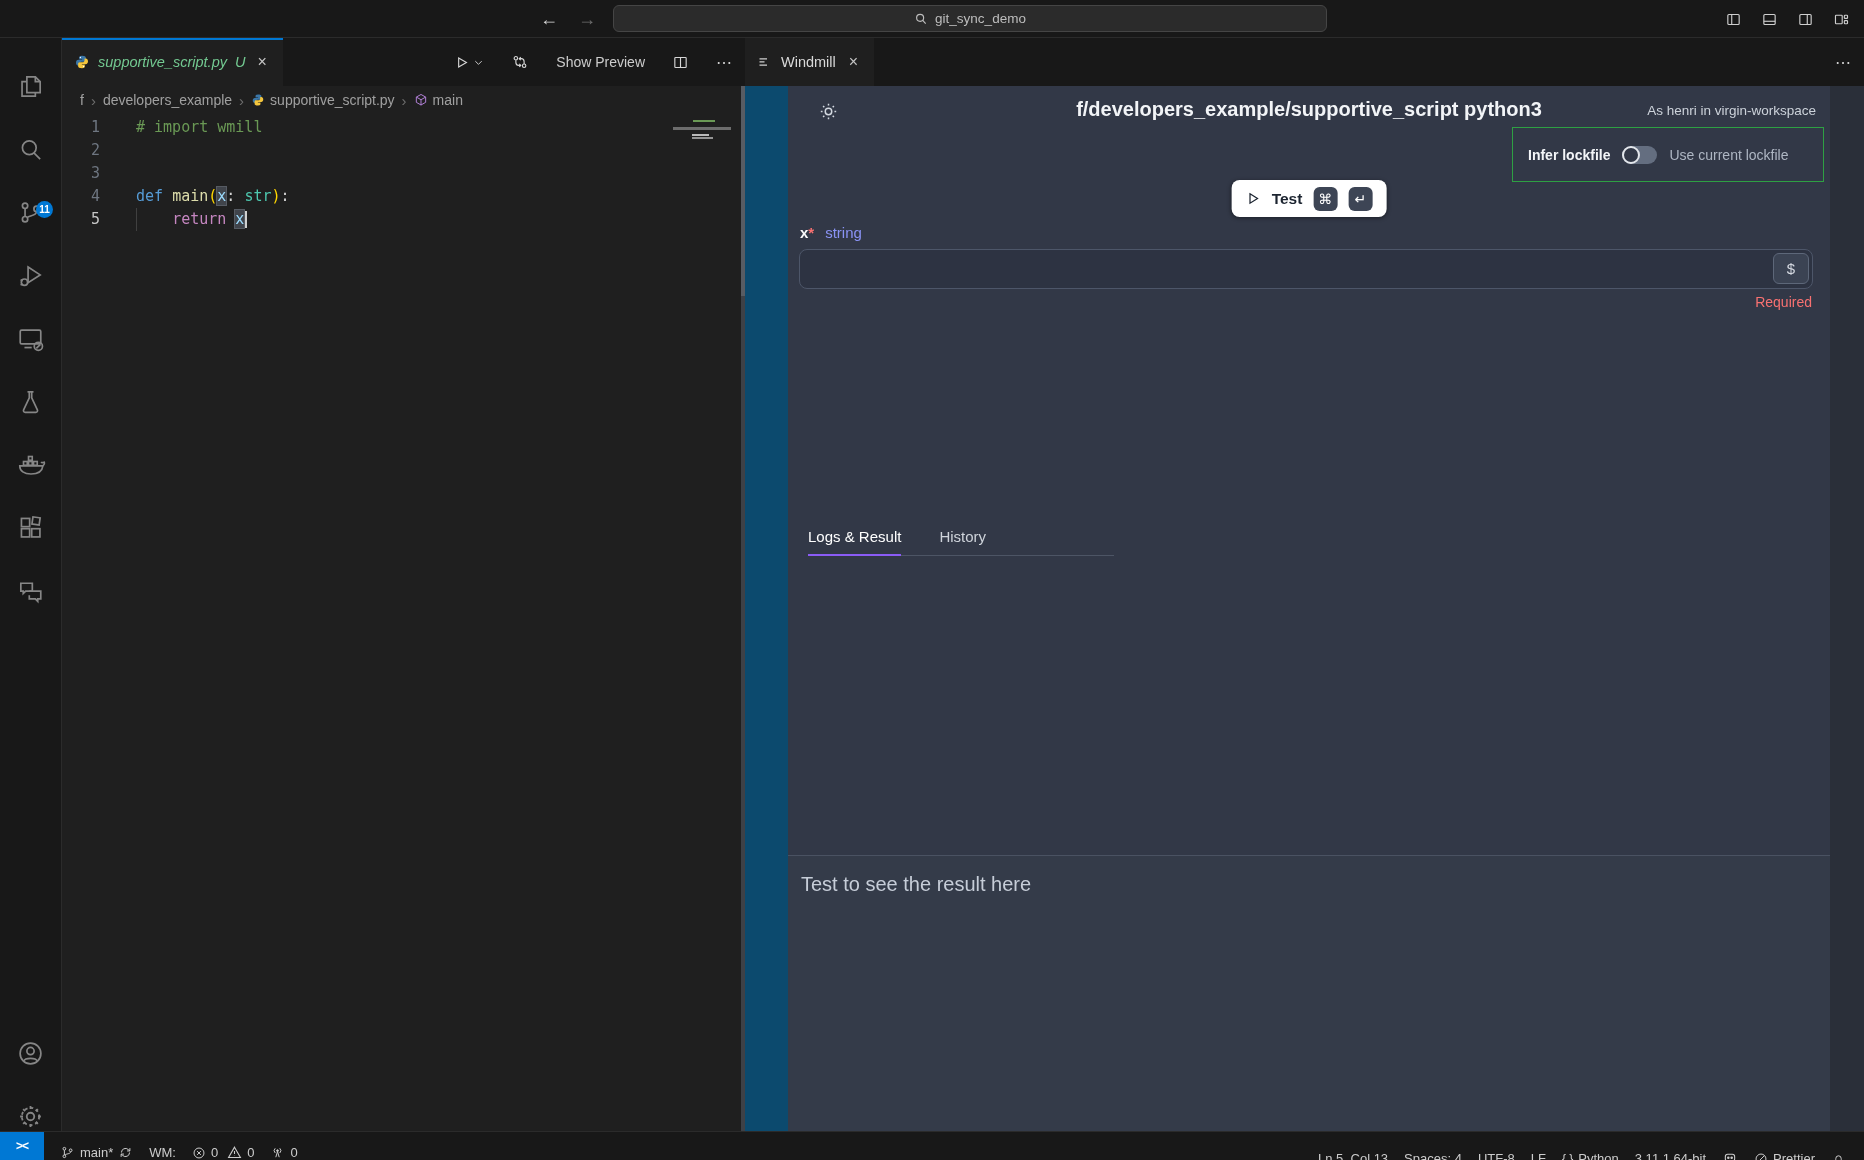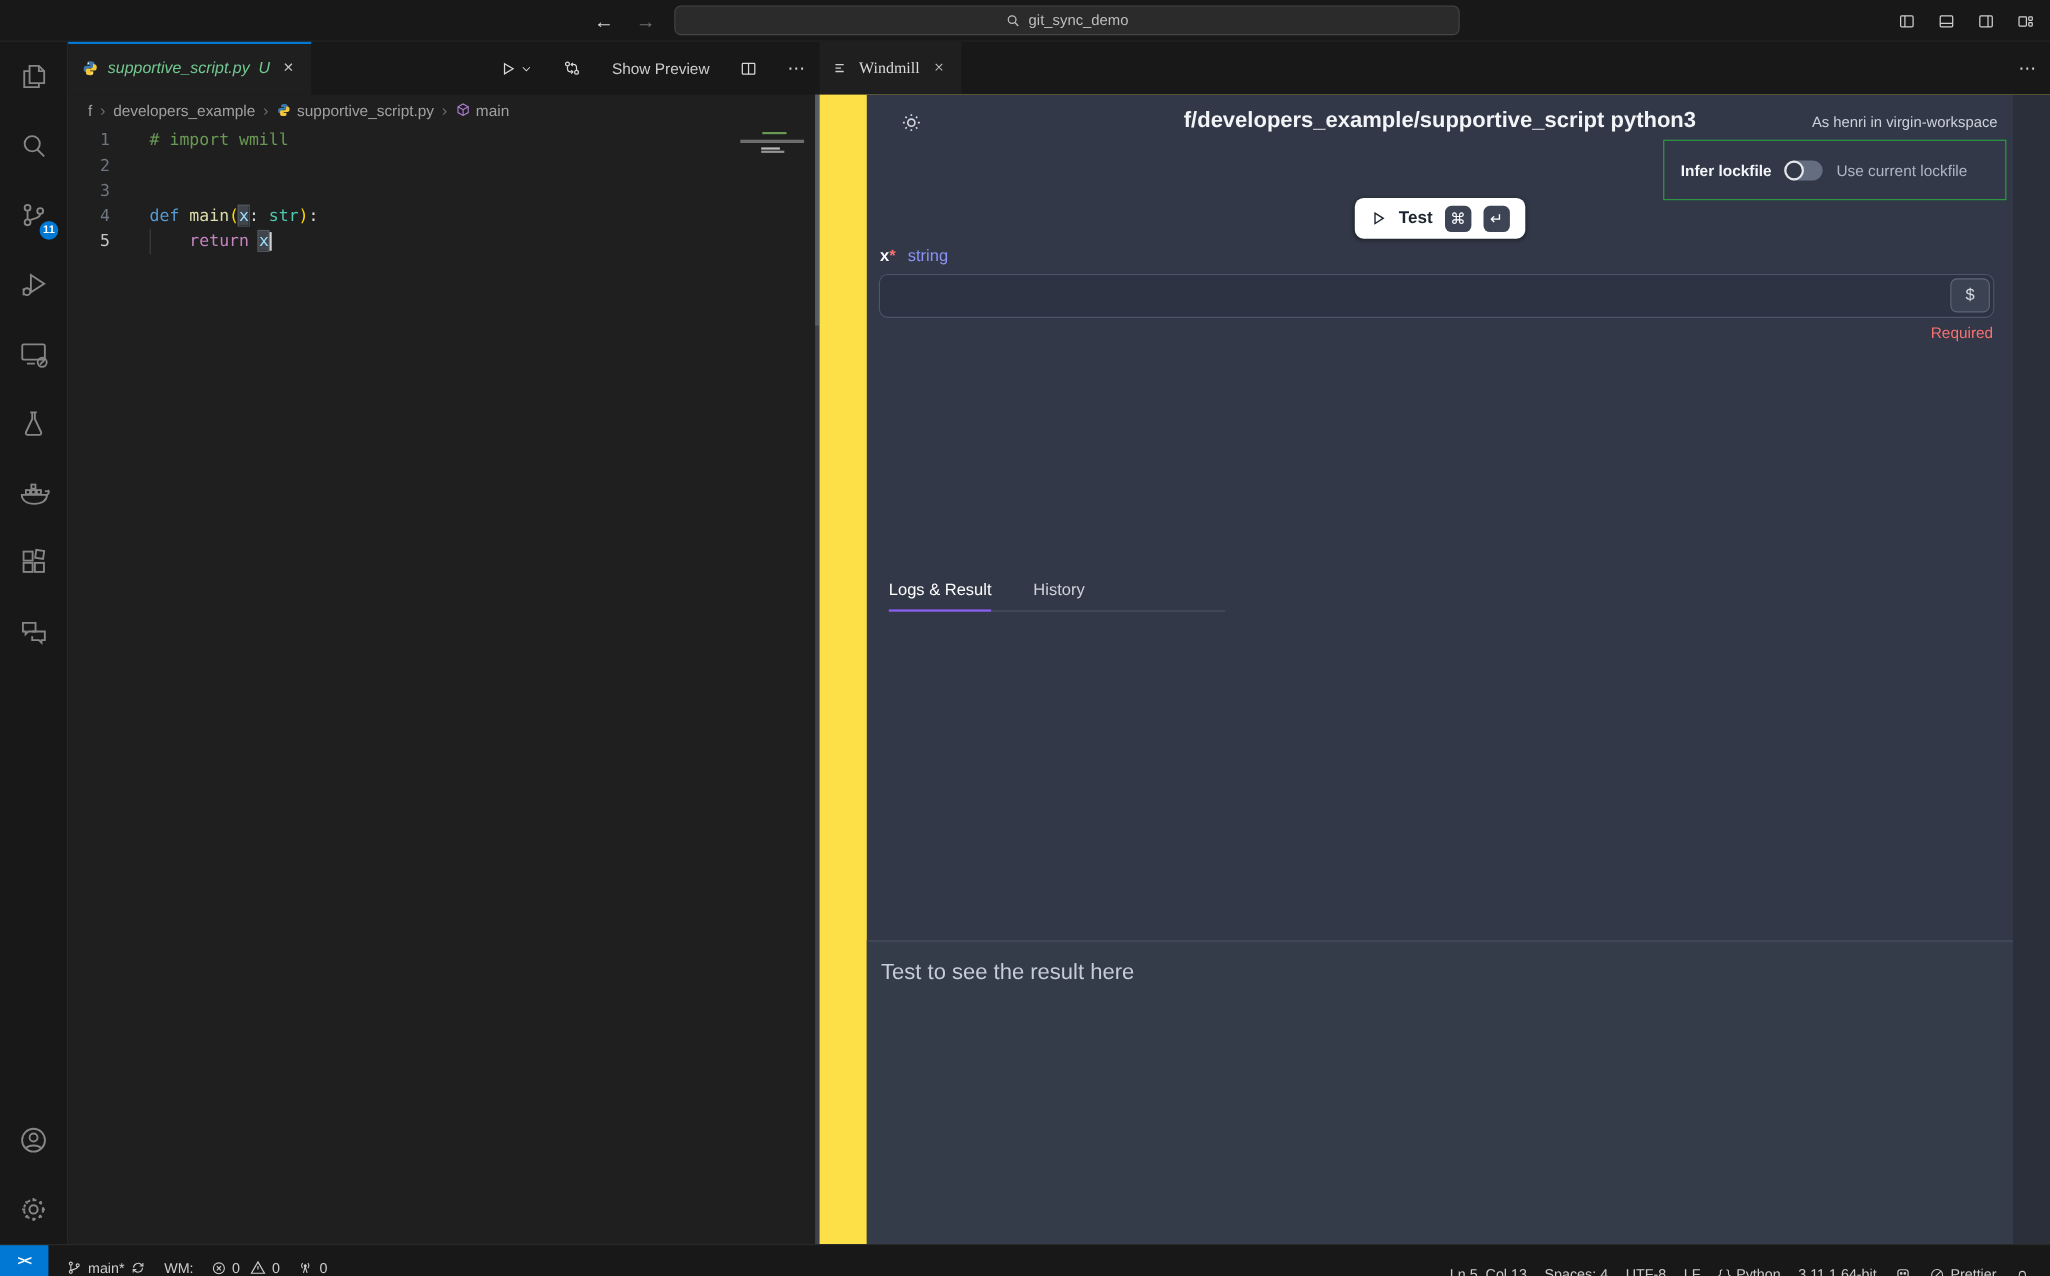--- a/index.html
+++ b/index.html
@@ -18,21 +18,21 @@
   .arrow.back { color:#d6d6d6; }
   .arrow.fwd  { color:#6f6f6f; }
   .cmd-center { position:absolute; left:613px; top:5px; width:714px; height:27px; background:#2b2b2b;
     border:1px solid #454545; border-radius:6px; display:flex; align-items:center; justify-content:center;
     gap:7px; color:#bdbdbd; font-size:13.5px; }
   .layout-icons { position:absolute; right:14px; top:0; height:38px; display:flex; align-items:center; gap:19px; color:#cfcfcf; }
 
   
   #activitybar { position:absolute; left:0; top:38px; bottom:29px; width:62px; background:#181818;
     border-right:1px solid #2b2b2b; display:flex; flex-direction:column; }
-  .ab-item { width:61px; height:63px; display:flex; align-items:center; justify-content:center; color:#868686; position:relative; }
+  .ab-item { width:61px; height:63px; display:flex; align-items:flex-end; justify-content:center; color:#868686; position:relative; }
   .ab-bottom { margin-top:auto; }
   .scm-badge { position:absolute; right:8px; bottom:9px; min-width:17px; height:17px; border-radius:9px;
     background:#0078d4; color:#fff; font-size:10px; font-weight:bold; display:flex; align-items:center; justify-content:center; }
 
   
   #group1 { position:absolute; left:62px; top:38px; width:683px; bottom:29px; background:#1f1f1f; }
   .tabbar { height:48px; background:#181818; display:flex; align-items:stretch; }
   .tab { display:flex; align-items:center; gap:8px; padding:0 12px; background:#1f1f1f; position:relative; }
   .tab.active-blue::before { content:""; position:absolute; left:0; right:0; top:0; height:2px; background:#0078d4; }
   .fname { color:#73c991; font-style:italic; font-size:14.5px; }
@@ -57,23 +57,23 @@
 
   .minimap { position:absolute; right:4px; top:2px; width:62px; height:140px; }
   .mm { position:absolute; }
 
   
   #sash { position:absolute; left:741px; top:86px; width:14px; bottom:29px; background:#3e4147; }
   #sash::before { content:""; position:absolute; left:0; right:0; top:0; height:210px; background:#585c63; }
 
   
   #group2 { position:absolute; left:745px; top:38px; right:0; bottom:29px; background:#17181c; }
-  #group2 .tab { gap:9px;font-family:Liberation Serif, serif; }
+  #group2 .tab { gap:9px; }
   .wm-tabname { color:#d9d9d9; font-size:14.5px; }
-  .webview { position:absolute; left:0; right:0; top:48px; bottom:0; background:#fde047; }
+  .webview { position:absolute; left:0; right:0; top:48px; bottom:0; background:#0c4a6e; }
   .panel { position:absolute; left:43px; top:0; width:1042px; bottom:0; background:#323847; }
   .scrollstrip { position:absolute; right:0; top:0; width:34px; bottom:0; background:#2a2f39; }
 
   .sun { position:absolute; left:30px; top:15px; color:#d3d8e0; }
   .wm-title { position:absolute; left:0; right:0; top:12px; text-align:center; font-size:20px; font-weight:600; color:#f2f4f7; }
   .wm-context { position:absolute; right:14px; top:17px; font-size:13.5px; color:#ccd2da; }
 
   .lockbox { position:absolute; right:6px; top:41px; width:312px; height:55px; border:1px solid #2ea043;
     display:flex; align-items:center; padding:0 15px; gap:12px; }
   .lock-label { font-size:14px; font-weight:bold; color:#f3f5f8; white-space:nowrap; }

